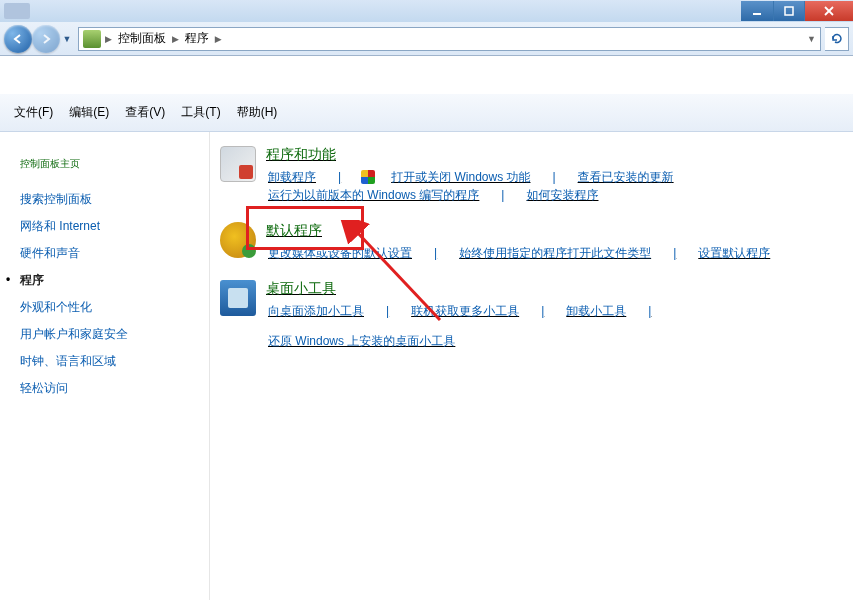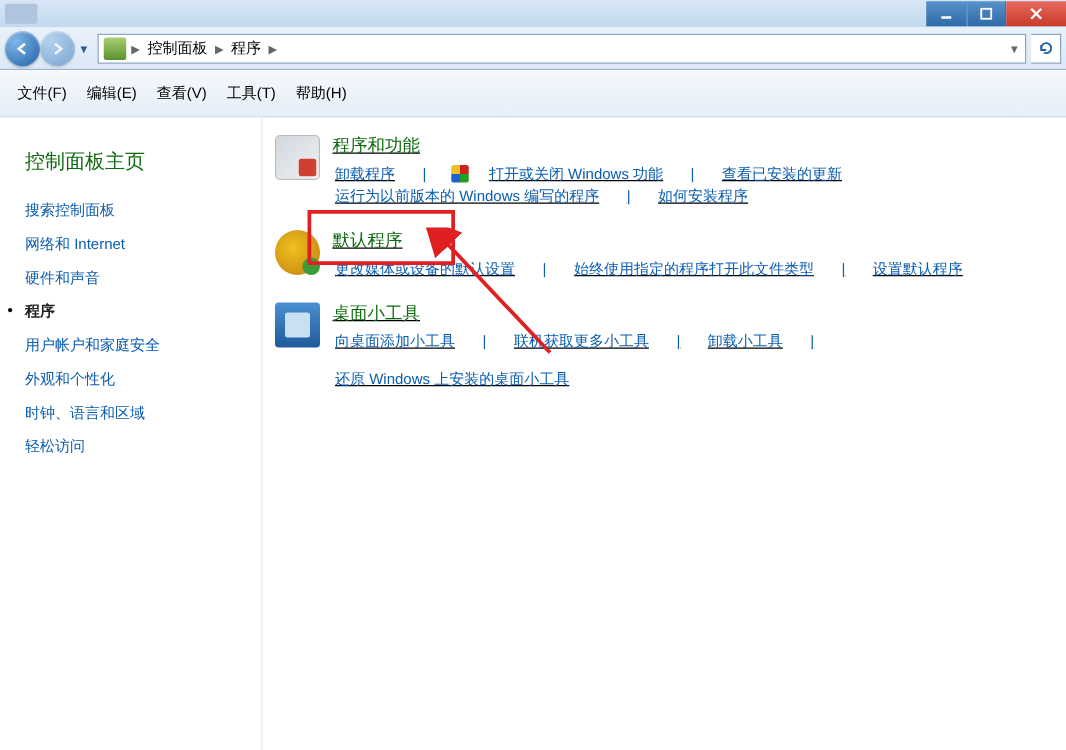--- a/index.html
+++ b/index.html
@@ -24,28 +24,28 @@
 .breadcrumb { flex: 1; height: 24px; background: #fff; border: 1px solid #8aa6c4; display: flex; align-items: center; padding: 0 2px; font-size: 12px; }
 .breadcrumb .crumb { padding: 0 4px; cursor: default; }
 .breadcrumb .sep { color: #666; font-size: 9px; padding: 0 2px; }
 .breadcrumb .crumb-icon { width: 18px; height: 18px; background: linear-gradient(to bottom,#a8d070,#5a9030); border-radius:2px; margin: 0 2px; }
 .refresh-box { width: 24px; height: 24px; border: 1px solid #8aa6c4; border-left: none; background:#fff; display:flex; align-items:center; justify-content:center; color:#1e5fa6; font-size:12px; }
 .search-box { width: 240px; height: 24px; border: 1px solid #8aa6c4; background:#fff; margin-left: 4px; display:flex; align-items:center; padding: 0 4px; }
 .search-box input { border:none; outline:none; flex:1; font-size:12px; color:#999; font-style: italic; }
 .search-box .sicon { color:#0a5db0; font-size:13px; }
 
 
-.menubar { height: 38px; background: linear-gradient(to bottom,#f6f9fd,#e6eef8); border-bottom: 1px solid #c8d6e8; display:flex; align-items:center; padding: 0 6px; font-size:12px; }
+.menubar { height: 38px; background: linear-gradient(to bottom,#f6f9fd,#e6eef8); border-bottom: 1px solid #c8d6e8; display:flex; align-items:center; padding: 0 6px; font-size:12px;margin-top:38px; }
 .menubar .mitem { padding: 2px 8px; }
 
 
 .content { display: flex; height: calc(100% - 78px); }
 .sidebar { width: 210px; background:#fff; padding: 20px 0 0 20px; border-right: 1px solid #e6e6e6; }
 .side-link { font-size: 12px; color: #0a5db0; padding: 5px 0; cursor: default; }
-.side-title { font-size: 16px; color: #0e6a0e; padding: 5px 0; }
+.side-title { font-size: 10px; color: #0e6a0e; padding: 5px 0; }
 .side-current { font-size: 12px; color: #222; font-weight: bold; padding: 5px 0; position: relative; }
 .side-current::before { content:"•"; position:absolute; left:-14px; color:#000; }
 
 .main { flex:1; padding: 14px 10px 10px 10px; position: relative; }
 .section { display:flex; margin-bottom: 18px; text-decoration: underline; }
 .section-icon { width: 36px; height: 36px; margin-right: 10px; flex-shrink:0; border-radius:4px; }
 .icon-programs { background: linear-gradient(135deg,#d0d8e0,#f0f0f0); border:1px solid #bbb; position:relative; }
 .icon-programs::after { content:""; position:absolute; right:2px; bottom:2px; width:14px; height:14px; background:#d04030; border-radius:2px; }
 .icon-default { background: radial-gradient(circle at 40% 40%, #f0c020, #c08010); border-radius:50%; position:relative; }
 .icon-default::after { content:""; position:absolute; right:0; bottom:0; width:14px; height:14px; background:#3a9c3a; border-radius:50%; }
@@ -131,22 +131,22 @@
 </div>
 
 <div class="content">
   <div class="sidebar">
     <div class="side-title">控制面板主页</div>
     <div style="height:10px"></div>
     <div class="side-link">搜索控制面板</div>
     <div class="side-link">网络和 Internet</div>
     <div class="side-link">硬件和声音</div>
     <div class="side-current">程序</div>
+    <div class="side-link">外观和个性化</div>
     <div class="side-link">用户帐户和家庭安全</div>
-    <div class="side-link">外观和个性化</div>
     <div class="side-link">时钟、语言和区域</div>
     <div class="side-link">轻松访问</div>
   </div>
 
   <div class="main">
 
     <div class="section">
       <div class="section-icon icon-programs"></div>
       <div class="section-body">
         <div class="section-title">程序和功能</div>

